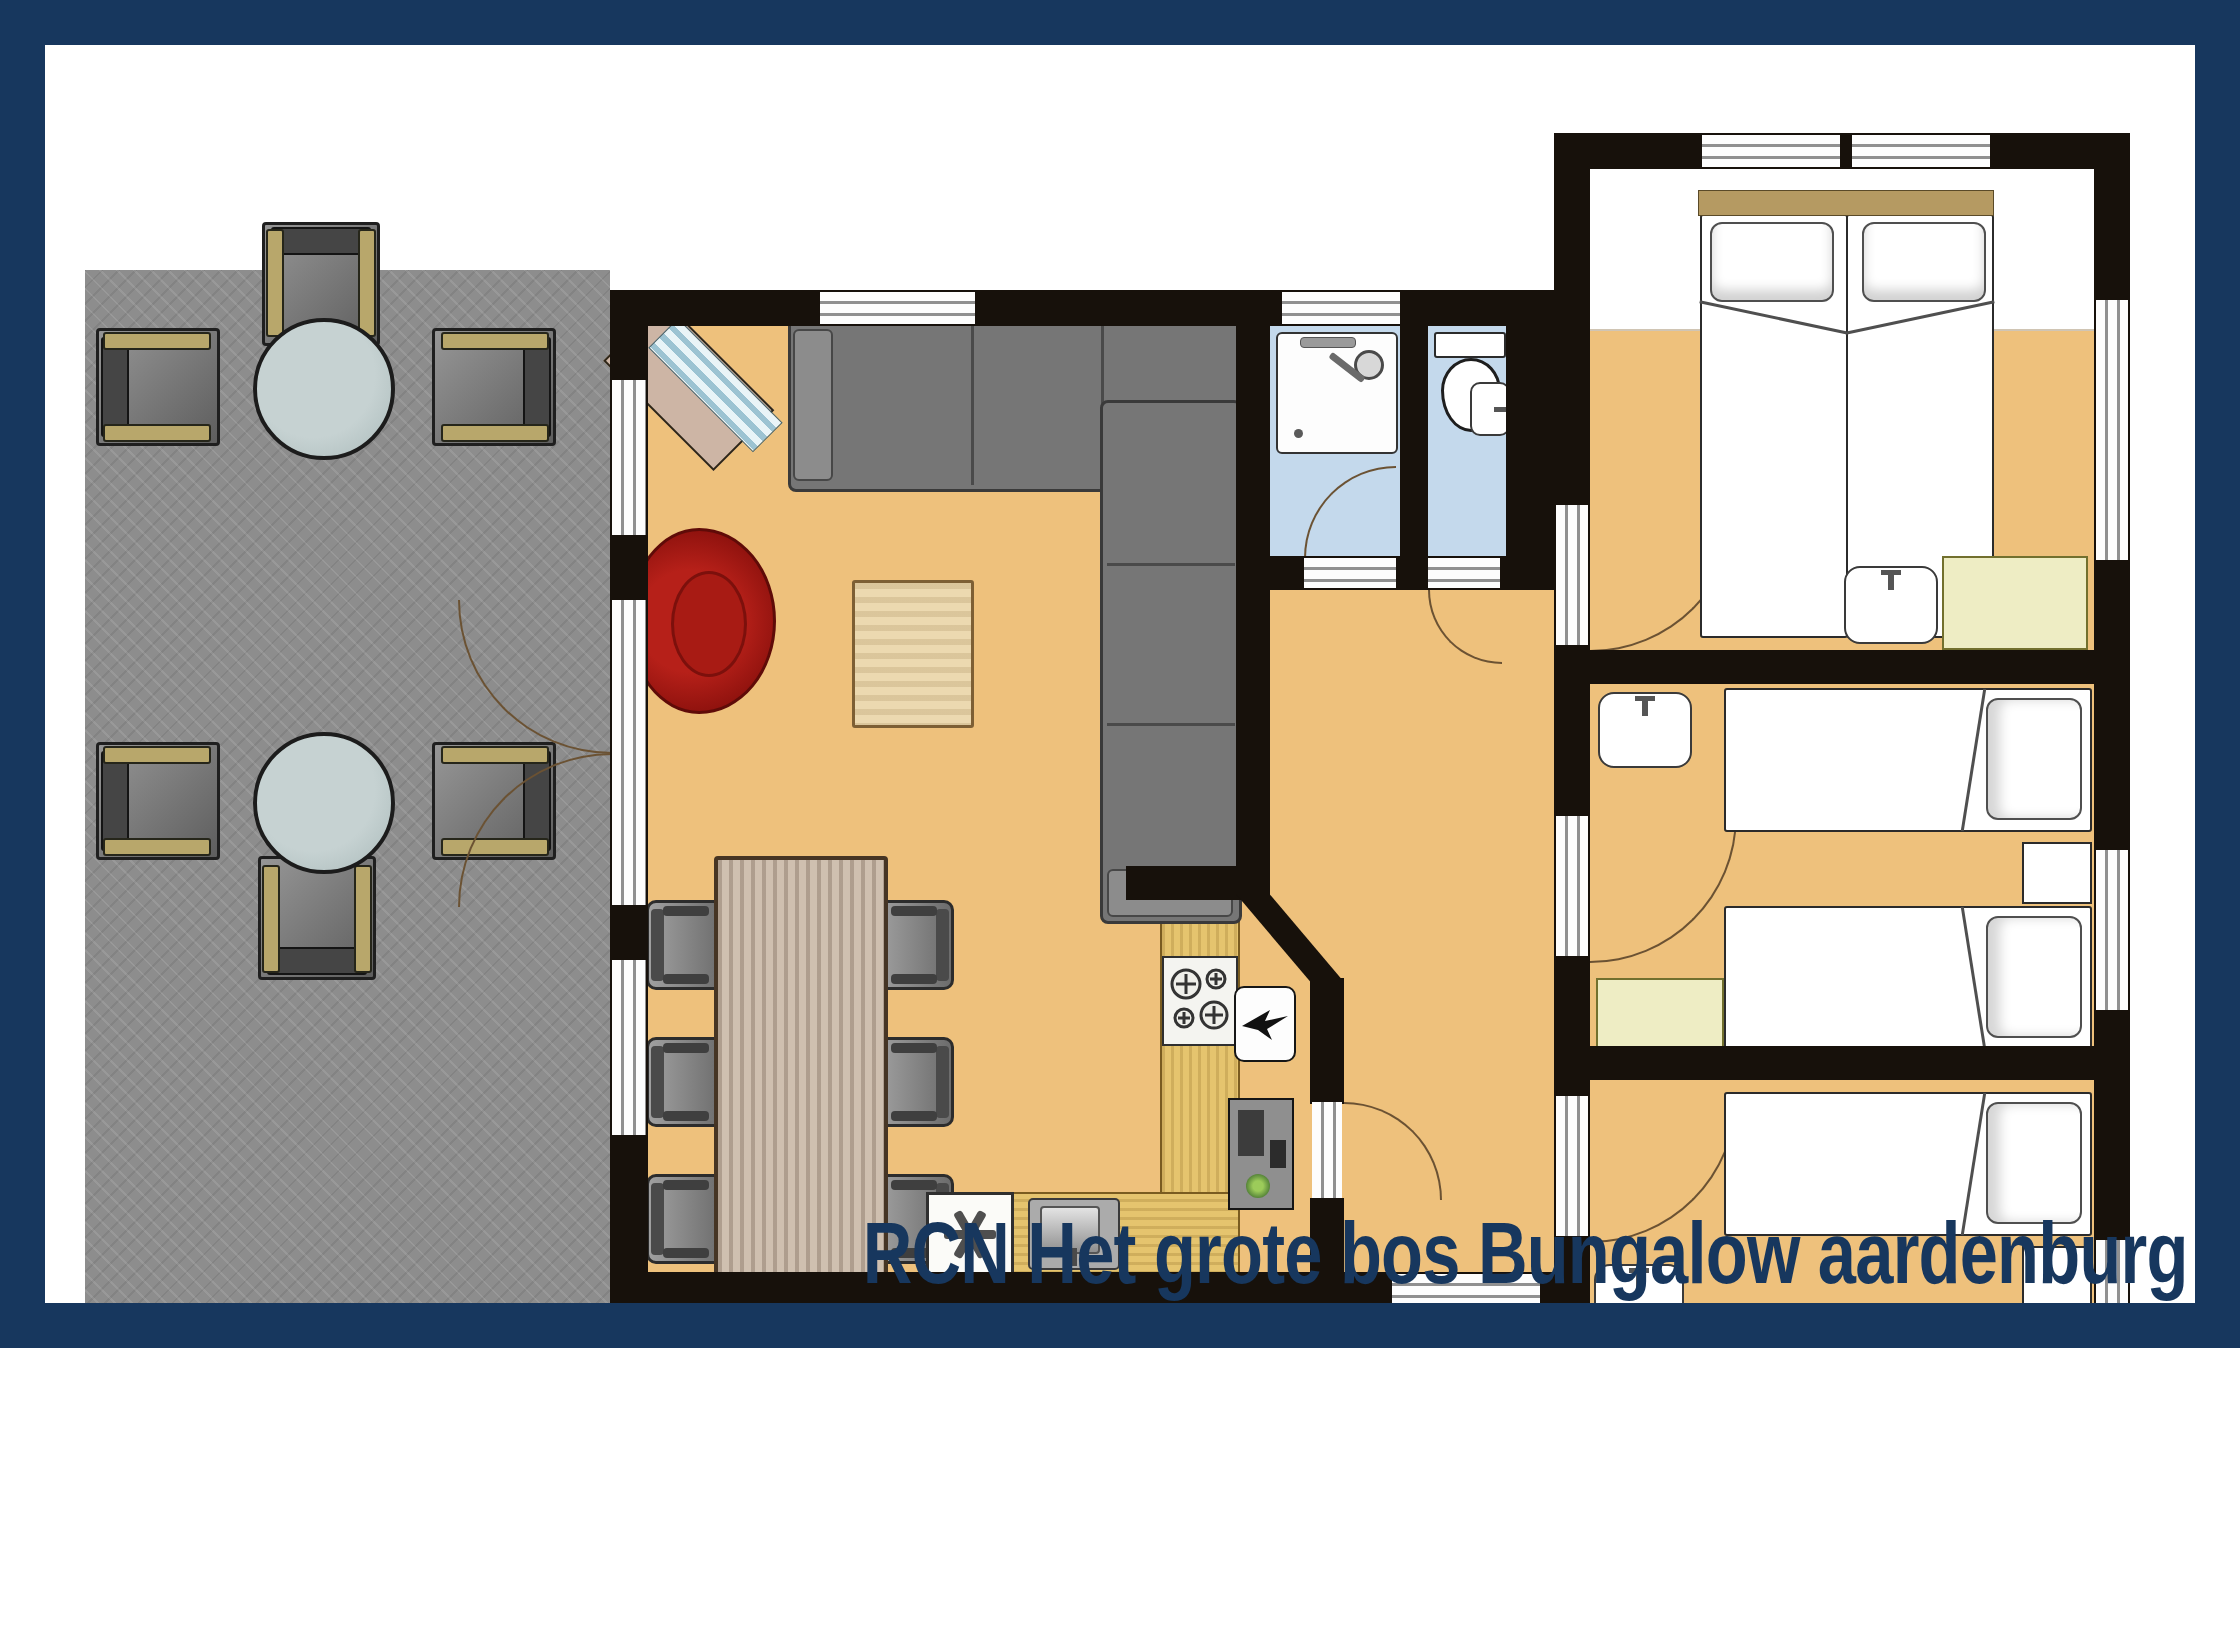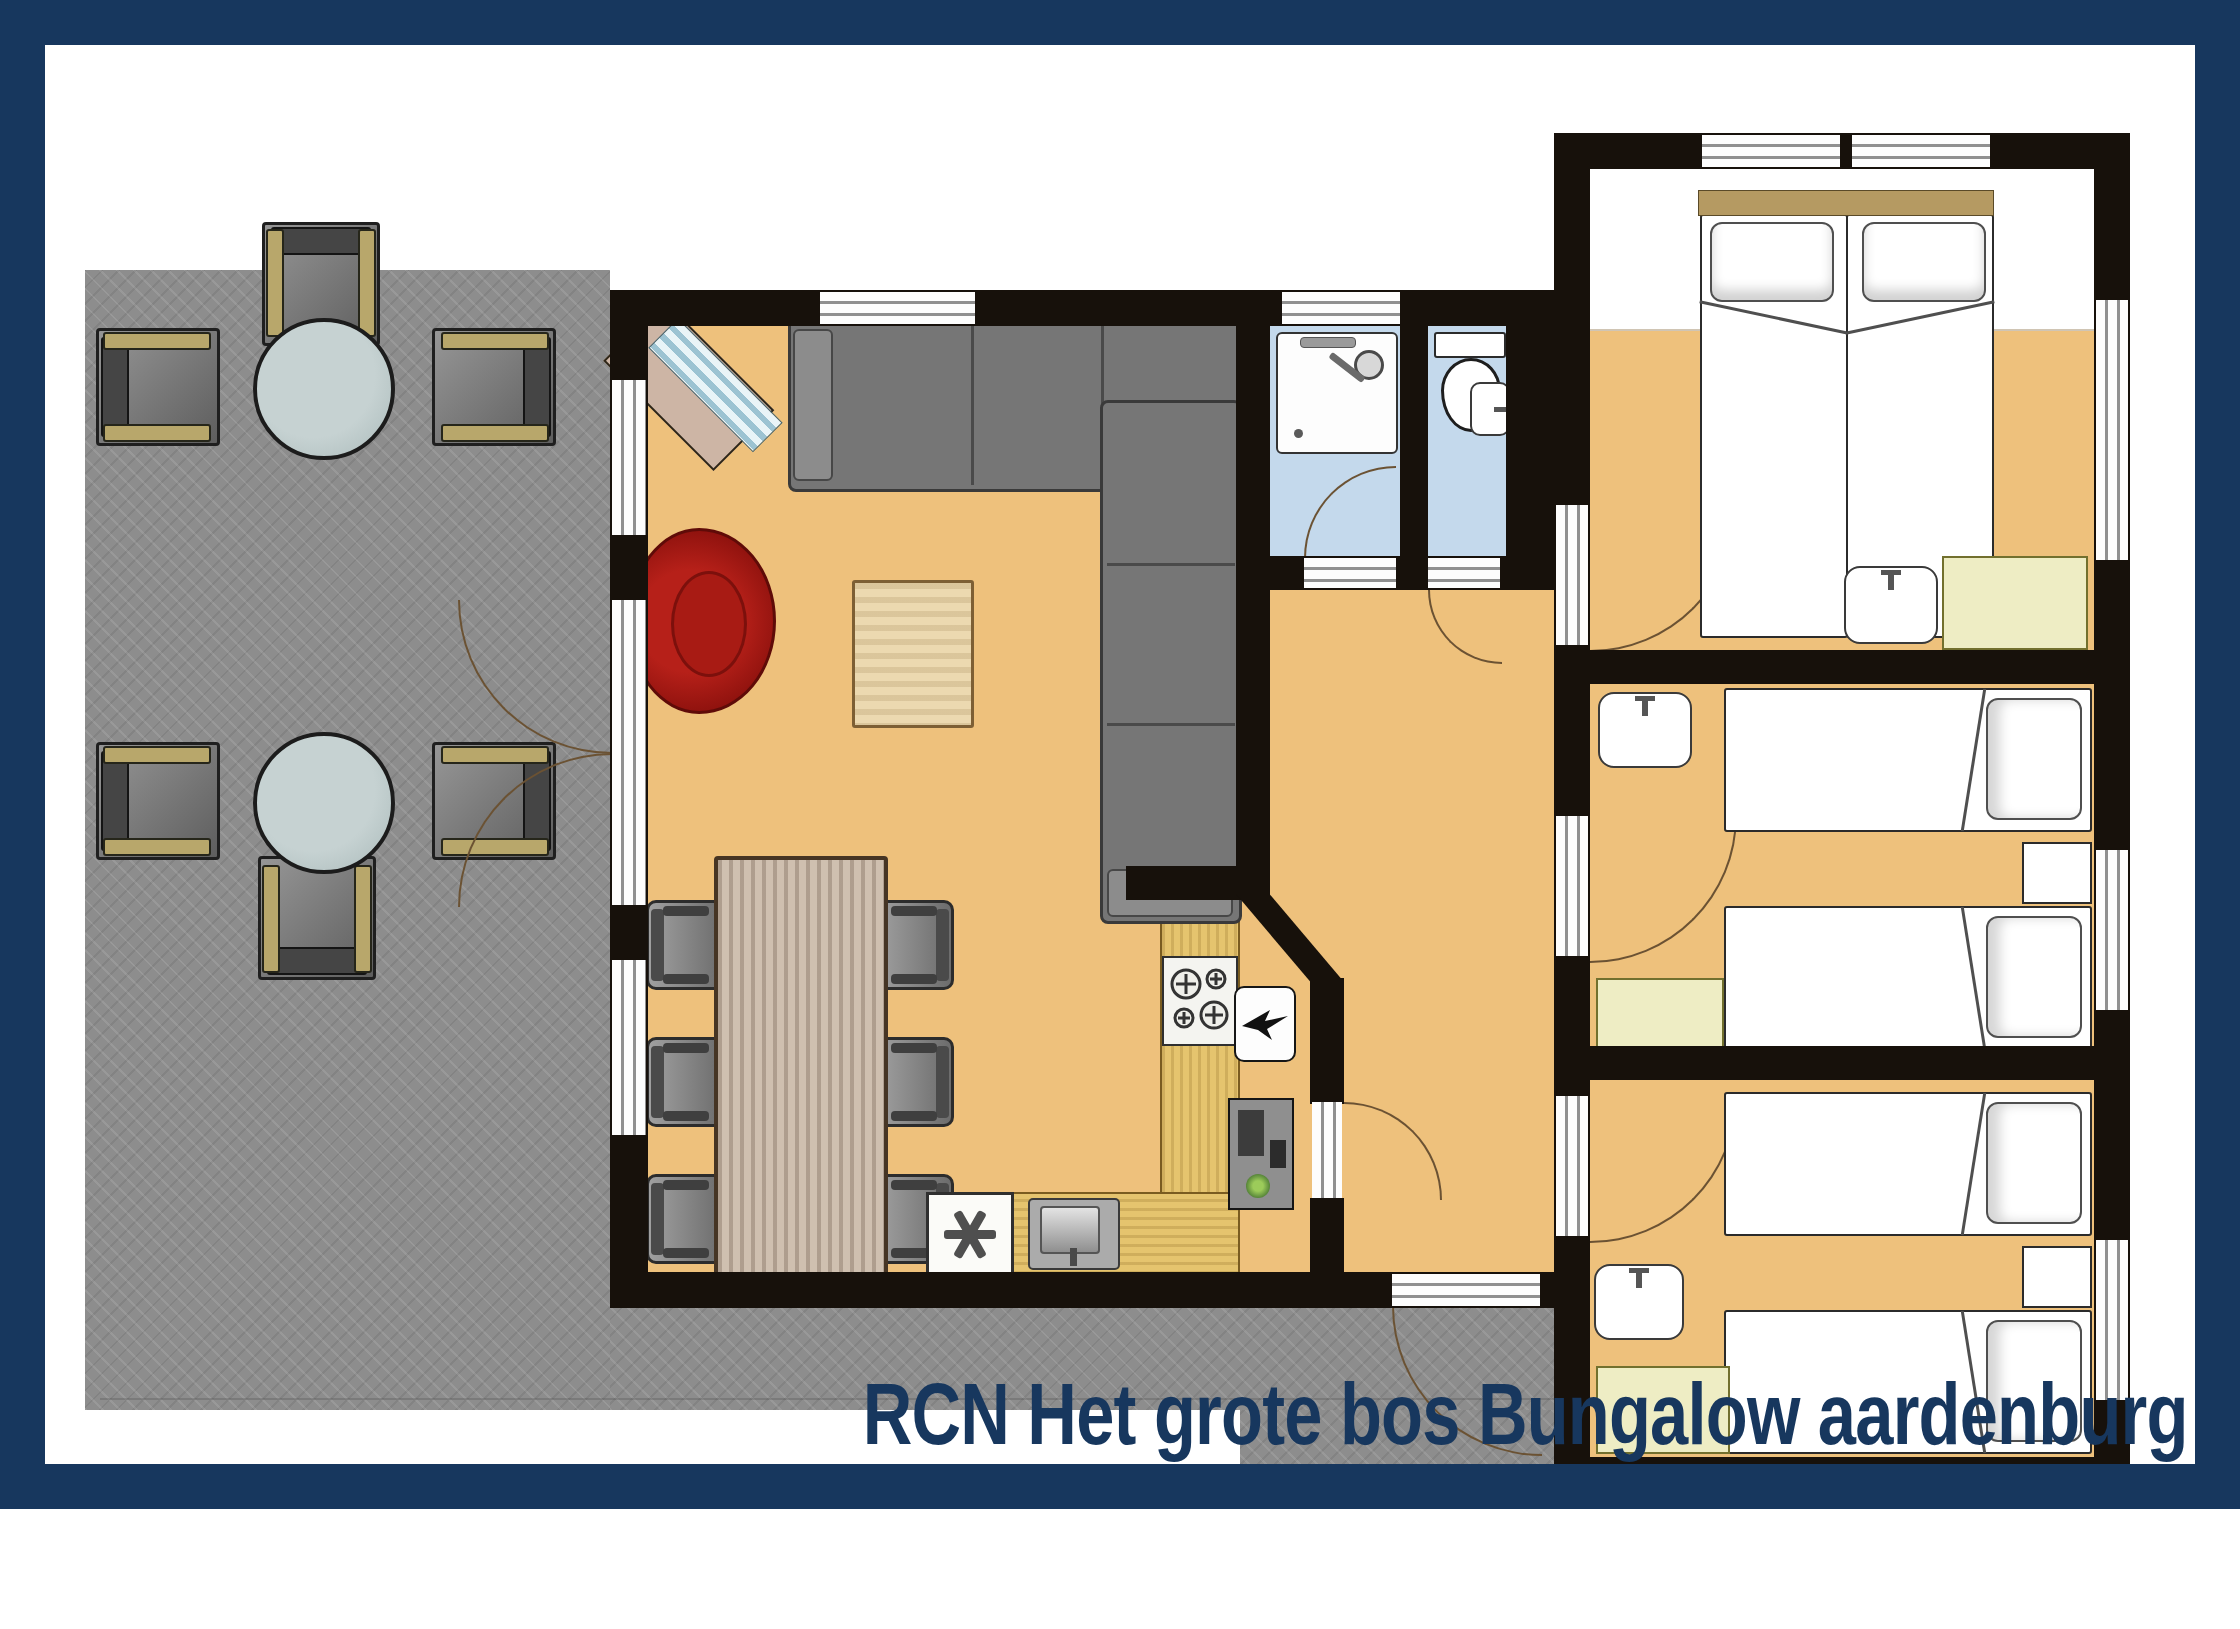--- a/index.html
+++ b/index.html
@@ -1,16 +1,16 @@
 <!DOCTYPE html>
 <html style="--c-navy: #17375e; --c-wall: #17110b; --c-floor: #eec17c; --c-patio: #8d8d8d; --c-bath_floor: #c4d9ec; --c-counter_wood: #e5c46e; --c-table_wood: #cfc0b0; --c-cabinet_yellow: #eeedc4; --c-sofa_gray: #767676; --c-armchair_red: #a81b14; --c-sideboard: #cdb5a5; --c-headboard_tan: #b59a62; --c-glass_blue: #9cc3d2;"><head>
 <meta charset="utf-8">
 <style>
   html,body{margin:0;padding:0;background:#fff;}
-  .canvas{position:relative;width:2240px;height:1509px;background:#fff;overflow:hidden;
+  .canvas{position:relative;width:2240px;height:1348px;background:#fff;overflow:hidden;
           font-family:"Liberation Sans", sans-serif;}
   .frame{position:absolute;inset:0;border:45px solid var(--c-navy,#17375e);pointer-events:none;z-index:60;}
   
   .pat{position:absolute;background-color:var(--c-patio,#8d8d8d);
        background-image:repeating-linear-gradient(45deg,rgba(255,255,255,.10) 0 2px,rgba(255,255,255,0) 2px 12px),
                         repeating-linear-gradient(-45deg,rgba(0,0,0,.07) 0 2px,rgba(0,0,0,0) 2px 12px);z-index:0;}
   .patline{position:absolute;background:rgba(40,40,40,.18);z-index:1;}
   .ptable{position:absolute;border-radius:50%;border:4px solid #1c1c1c;
           background:radial-gradient(circle at 42% 40%,#c6d2d2 0 55%,#a9b9b9 100%);z-index:3;}
   .pc{position:absolute;background:linear-gradient(135deg,#969696,#5e5e5e);border:3px solid #1f1f1f;border-radius:4px;z-index:2;}

